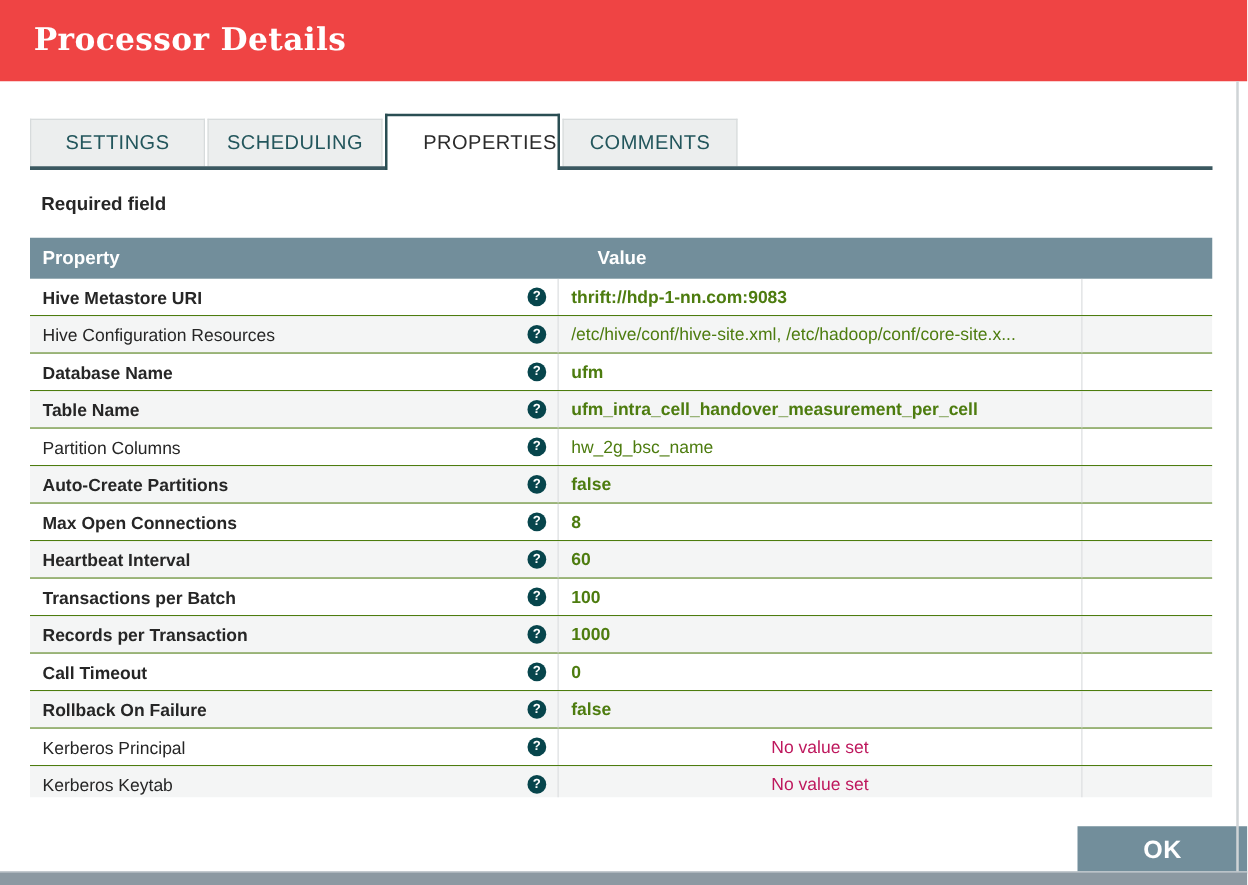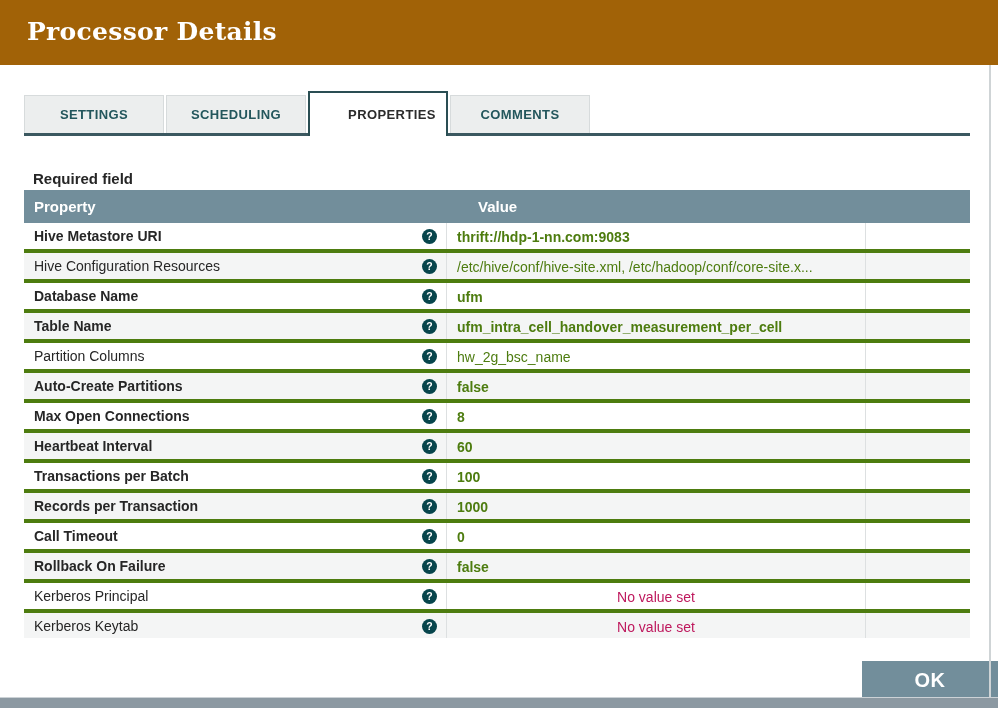--- a/index.html
+++ b/index.html
@@ -12,21 +12,21 @@
     height: 708px;
     overflow: hidden;
     background: #fff;
   }
 
   
   .dlg-header {
     position: absolute;
     left: 0; top: 0;
     width: 998px; height: 65px;
-    background: #a16207;
+    background: #ef4444;
   }
   .dlg-title {
     position: absolute;
     left: 27px; top: 17px;
     font-family: "DejaVu Serif", serif;
     font-weight: 700;
     font-size: 25px;
     letter-spacing: 0.3px;
     color: #ffffff;
   }
@@ -51,43 +51,42 @@
     background: #eceeee;
     border: 1px solid #d7dbdc;
     border-bottom: none;
     display: flex; align-items: center; justify-content: center;
     cursor: pointer;
     position: relative;
     z-index: 0;
     margin-bottom: 3px;
   }
   .tab .tab-label {
-    font-size: 13px;
-    font-weight: 700;
+    font-size: 16px;
+    font-weight: 400;
     letter-spacing: 0.4px;
     color: #23565c;
   }
   .tab.active {
     height: 45px;
     background: #ffffff;
     border: 2px solid #2a4e53;
     border-bottom: none;
     z-index: 2;
     margin-bottom: 0;
   }
   .tab.active .tab-label { color: #2b2b2b; padding-left: 28px; }
 
   
   .required-label {
     position: absolute;
     left: 33px; top: 155px;
     font-size: 15px;
     font-weight: 700;
     color: #262626;
-    margin-top: 15px;
   }
 
   
   .ptable {
     position: absolute;
     left: 24px; top: 190px;
     width: 946px; height: 448px;
     overflow: hidden;
     background: #fff;
   }
@@ -106,21 +105,21 @@
   }
   .hcell.hprop { width: 423px; }
   .hcell.hval  { width: 419px; }
   .hcell.hspacer { flex: 1; }
 
   .ptable-body { height: 415px; overflow: hidden; }
 
   .prow {
     display: flex;
     height: 30px;
-    border-bottom: 4px solid #4d7c0f;
+    border-bottom: 1px solid #4d7c0f;
     background: #ffffff;
   }
   .prow:nth-child(even) { background: #f4f5f5; }
 
   .pname {
     width: 423px;
     display: flex;
     align-items: center;
     padding-left: 10px;
     border-right: 1px solid #dde0e1;

